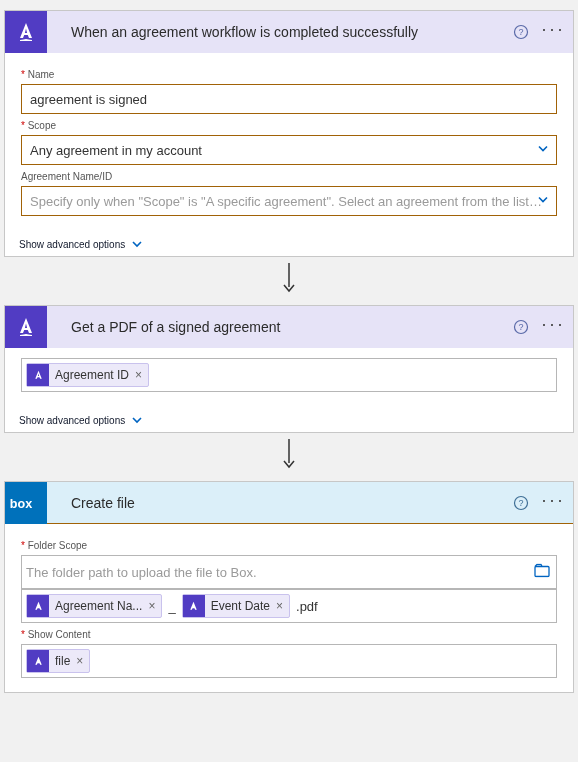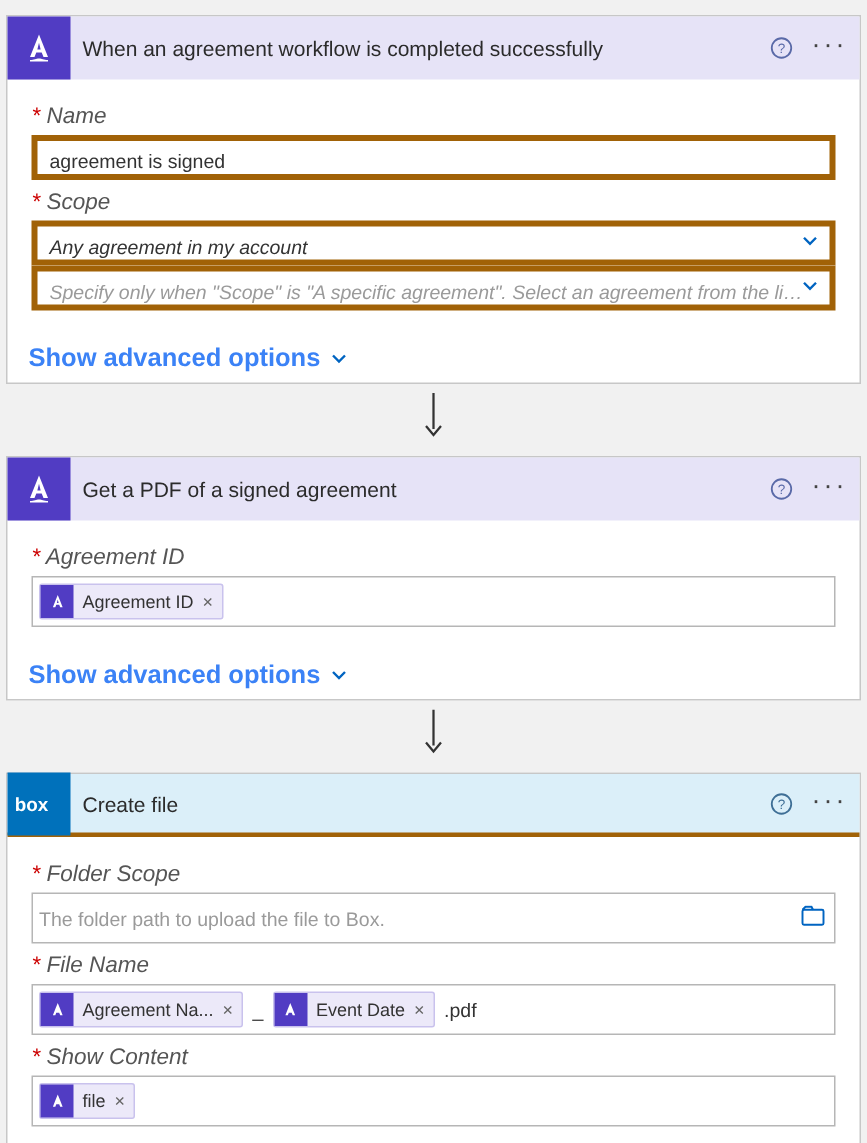--- a/index.html
+++ b/index.html
@@ -17,31 +17,31 @@
     background: #fff;
     margin-bottom: 0;
   }
   .card-header {
     display: flex;
     align-items: center;
     height: 42px;
     padding-right: 4px;
   }
   .card-header.adobe { background: #e6e3f7; }
-  .card-header.box { background: #dbeff9; border-bottom: 3px solid #a16207; }
+  .card-header.box { background: #dbeff9; border-bottom: 1px solid #a16207; }
   .app-icon {
     width: 42px; height: 42px;
     display: flex; align-items: center; justify-content: center;
   }
   .app-icon.adobe { background: #513cc3; }
   .app-icon.box { background: #0071bb; }
   .app-icon svg { display: block; }
   .card-title {
     flex: 1;
-    padding-left: 8px;
+    padding-left: 24px;
     font-size: 14px;
     color: #2b2b2b;
   }
   .hdr-btn {
     width: 32px; height: 32px;
     display: flex; align-items: center; justify-content: center;
     color: #586069;
     cursor: pointer;
   }
   .hdr-btn svg { display:block; }
@@ -49,38 +49,37 @@
     font-size: 18px;
     letter-spacing: 2px;
     line-height: 1;
     color: #444;
     padding-bottom:6px;
   }
   .card-body {
     padding: 10px 16px 14px 16px;
   }
   .field-label {
-    font-size: 15px;
+    font-size: 10px;
     color: #555;
     margin: 6px 0 4px 0;
-    font-style: italic;
   }
   .field-label .req { color: #c00; }
   .field-input, .field-select {
     width: 100%;
-    border: 4px solid #a16207;
+    border: 1px solid #a16207;
     padding: 6px 8px;
     font-size: 13px;
     height: 30px;
     display: flex;
-    align-items: flex-start;
+    align-items: flex-end;
     background: #fff;
     position: relative;
   }
-  .field-select { padding-right: 12px; font-style: italic; }
+  .field-select { padding-right: 12px; }
   .field-select .chev {
     position: absolute;
     right: 6px; top: 50%;
     transform: translateY(-50%);
     color: #0064c1;
   }
   .placeholder { color: #9a9a9a; white-space:nowrap; overflow:hidden; text-overflow:ellipsis; }
   .token-box {
     width: 100%;
     border: 1px solid #b6b6b6;
@@ -114,28 +113,27 @@
     margin-right: 6px;
     display:flex; align-items:center; justify-content:center;
   }
   .token .tok-x {
     margin-left: 6px;
     color: #666;
     font-size: 12px;
     cursor: pointer;
   }
   .show-adv {
-    color: #3b82f6;
-    font-size: 17px;
+    color: #0f172a;
+    font-size: 10px;
     padding: 8px 0 6px 14px;
     cursor: pointer;
     display: flex;
     align-items: center;
     gap: 6px;
-    font-weight: bold;
   }
   .arrow-connector {
     display: flex;
     justify-content: center;
     padding: 6px 0 10px 0;
   }
   .between-literal {
     font-size: 13px;
     color: #333;
     padding: 0 2px;
@@ -171,20 +169,21 @@
     <div class="field-label"><span class="req">*</span> <span>Scope</span></div>
     <div class="field-select">
       <span>Any agreement in my account</span>
       <span class="chev">
         <svg width="14" height="14" viewBox="0 0 14 14">
             <path d="M3 5l4 4 4-4" fill="none" stroke="#0064c1" stroke-width="1.6"></path>
           </svg>
       </span>
     </div>
 
+    <div class="field-label"><span>Agreement Name/ID</span></div>
     <div class="field-select">
       <span class="placeholder">Specify only when "Scope" is "A specific agreement". Select an agreement from the list or en</span>
       <span class="chev">
         <svg width="14" height="14" viewBox="0 0 14 14">
             <path d="M3 5l4 4 4-4" fill="none" stroke="#0064c1" stroke-width="1.6"></path>
           </svg>
       </span>
     </div>
   </div>
   <div class="show-adv">
@@ -214,21 +213,20 @@
       <svg width="16" height="16" viewBox="0 0 16 16">
           <circle cx="8" cy="8" r="6.5" fill="none" stroke="#5a6aa8" stroke-width="1.2"></circle>
           <text x="8" y="11" text-anchor="middle" font-size="9" fill="#5a6aa8">?</text>
         </svg>
     </div>
     <div class="hdr-btn">
         <span class="ellipsis">···</span>
       </div>
   </div>
   <div class="card-body">
-    <div class="field-label"><span class="req">*</span> <span>Agreement ID</span></div>
     <div class="token-box">
       <span class="token">
         <span class="tok-icon">
           <svg width="13" height="13" viewBox="0 0 24 24">
               <path fill="#fff" d="M12 3c2 5 4 10 6 15h-3l-1.2-3H10.2L9 18H6c2-5 4-10 6-15zm0 5.5L10.9 13h2.2L12 8.5z"></path>
             </svg>
         </span>
         <span>Agreement ID</span>
         <span class="tok-x">×</span>
       </span>
@@ -272,21 +270,20 @@
     <div class="token-box withicon">
       <span class="placeholder">The folder path to upload the file to Box.</span>
       <span class="righticon">
         <svg width="16" height="14" viewBox="0 0 16 14">
             <rect x="1" y="3" width="14" height="10" rx="1" fill="none" stroke="#0064c1" stroke-width="1.3"></rect>
             <path d="M1 3l2-2h4l1 2" fill="none" stroke="#0064c1" stroke-width="1.3"></path>
           </svg>
       </span>
     </div>
 
-    <div class="field-label"><span class="req">*</span> <span>File Name</span></div>
     <div class="token-box">
       <span class="token">
         <span class="tok-icon">
             <svg width="13" height="13" viewBox="0 0 24 24">
               <path fill="#fff" d="M12 3c2 5 4 10 6 15h-3l-1.2-3H10.2L9 18H6c2-5 4-10 6-15z"></path>
             </svg>
           </span>
         <span>Agreement Na...</span>
         <span class="tok-x">×</span>
       </span>

